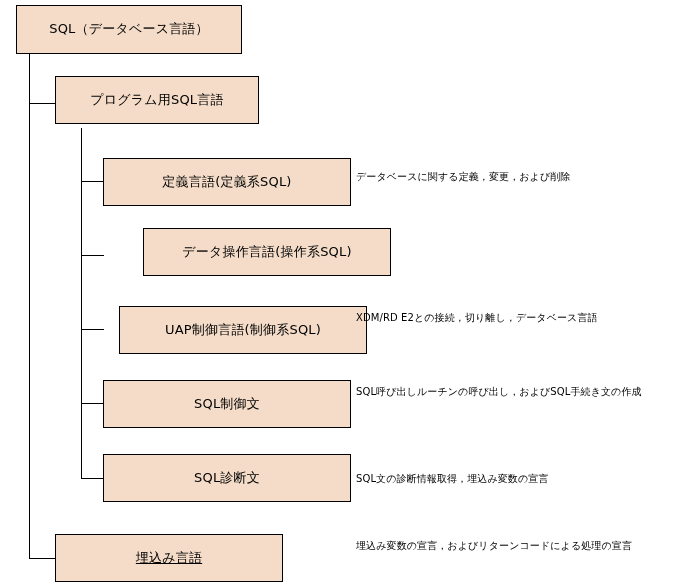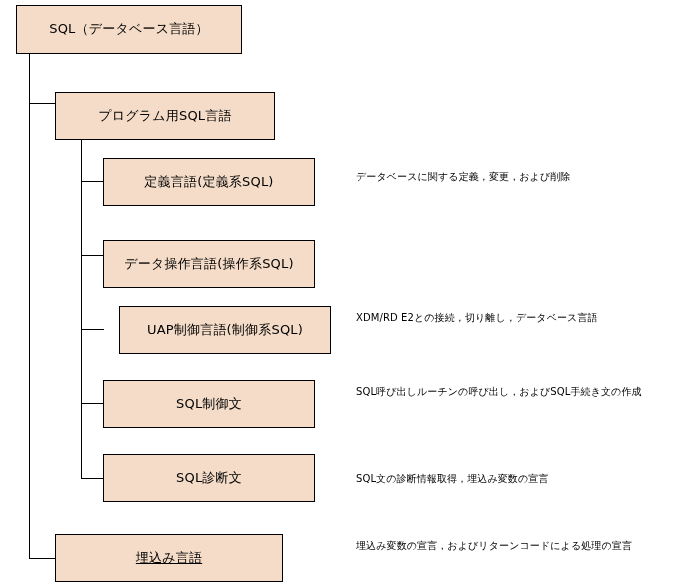--- a/index.html
+++ b/index.html
@@ -26,26 +26,26 @@
     display: flex;
     align-items: center;
     justify-content: center;
     text-align: center;
     font-size: 13px;
     line-height: 1.25;
     letter-spacing: 0.2px;
     color: #000000;
   }
   .node-root      { left: 16px;   top: 5px;   width: 226px; height: 49px; }
-  .node-level1    { left: 55px;  top: 92px;  width: 220px; height: 48px; }
+  .node-level1    { left: 55px;  top: 76px;  width: 204px; height: 48px; }
   .node-embedded  { left: 55px;  top: 534px; width: 228px; height: 48px; text-decoration: underline; }
-  .node-level2    { left: 103px; width: 212px; height: 48px; }
+  .node-level2    { left: 103px; width: 248px; height: 48px; }
 
   .l2-0 { top: 158px; }
-  .l2-1 { top: 240px; }
+  .l2-1 { top: 228px; margin-left: 40px; }
   .l2-2 { top: 306px; margin-left: 16px; }
   .l2-3 { top: 380px; }
   .l2-4 { top: 454px; }
 
   .desc {
     position: absolute;
     left: 356px;
     width: 330px;
     font-size: 10px;
     line-height: 1.45;

